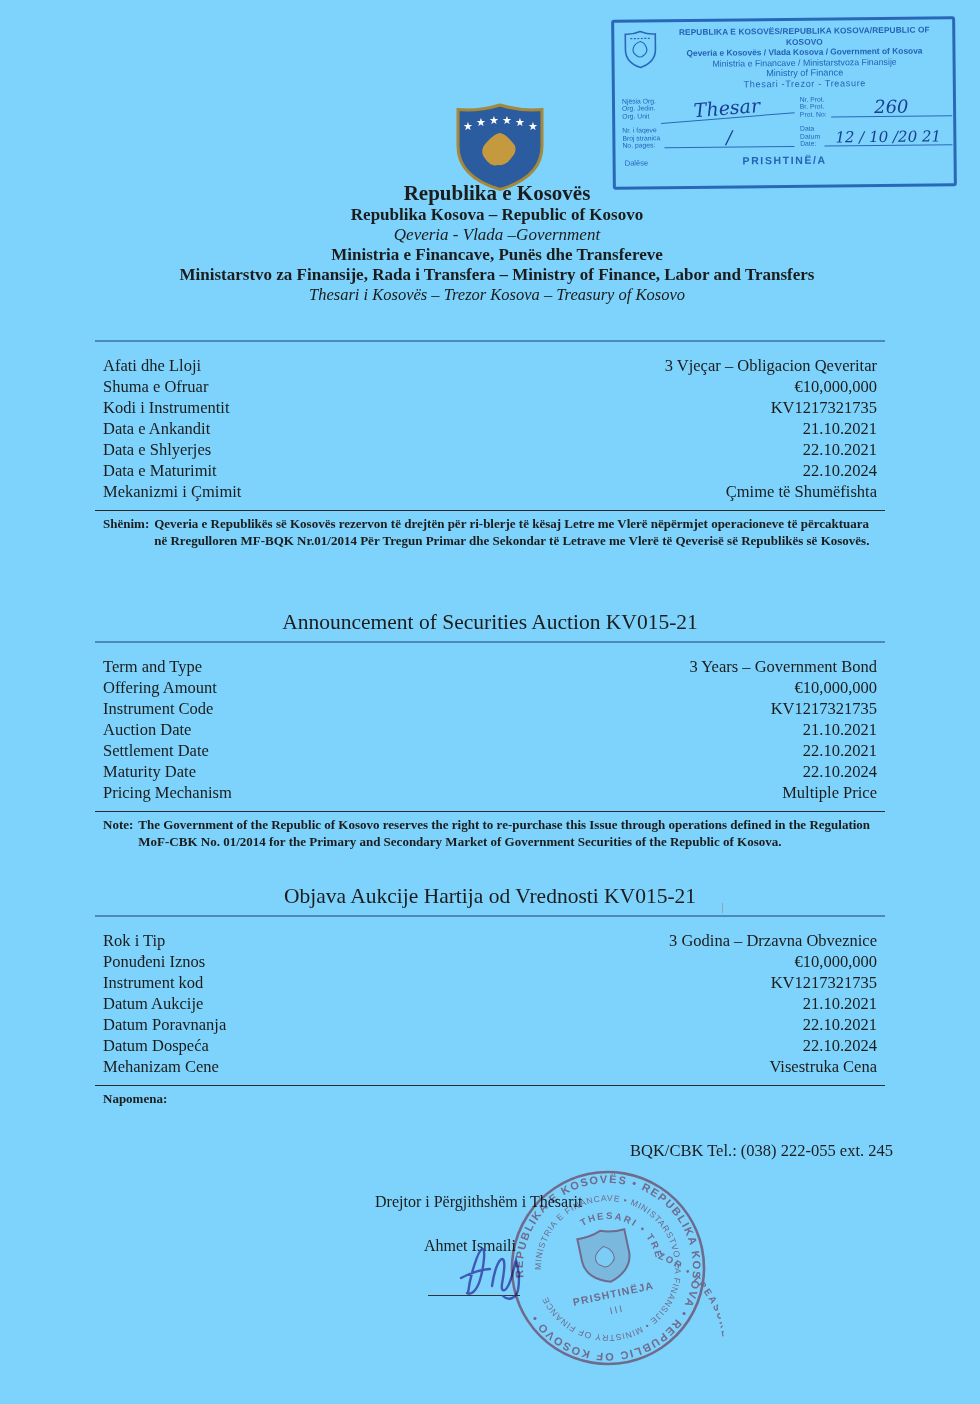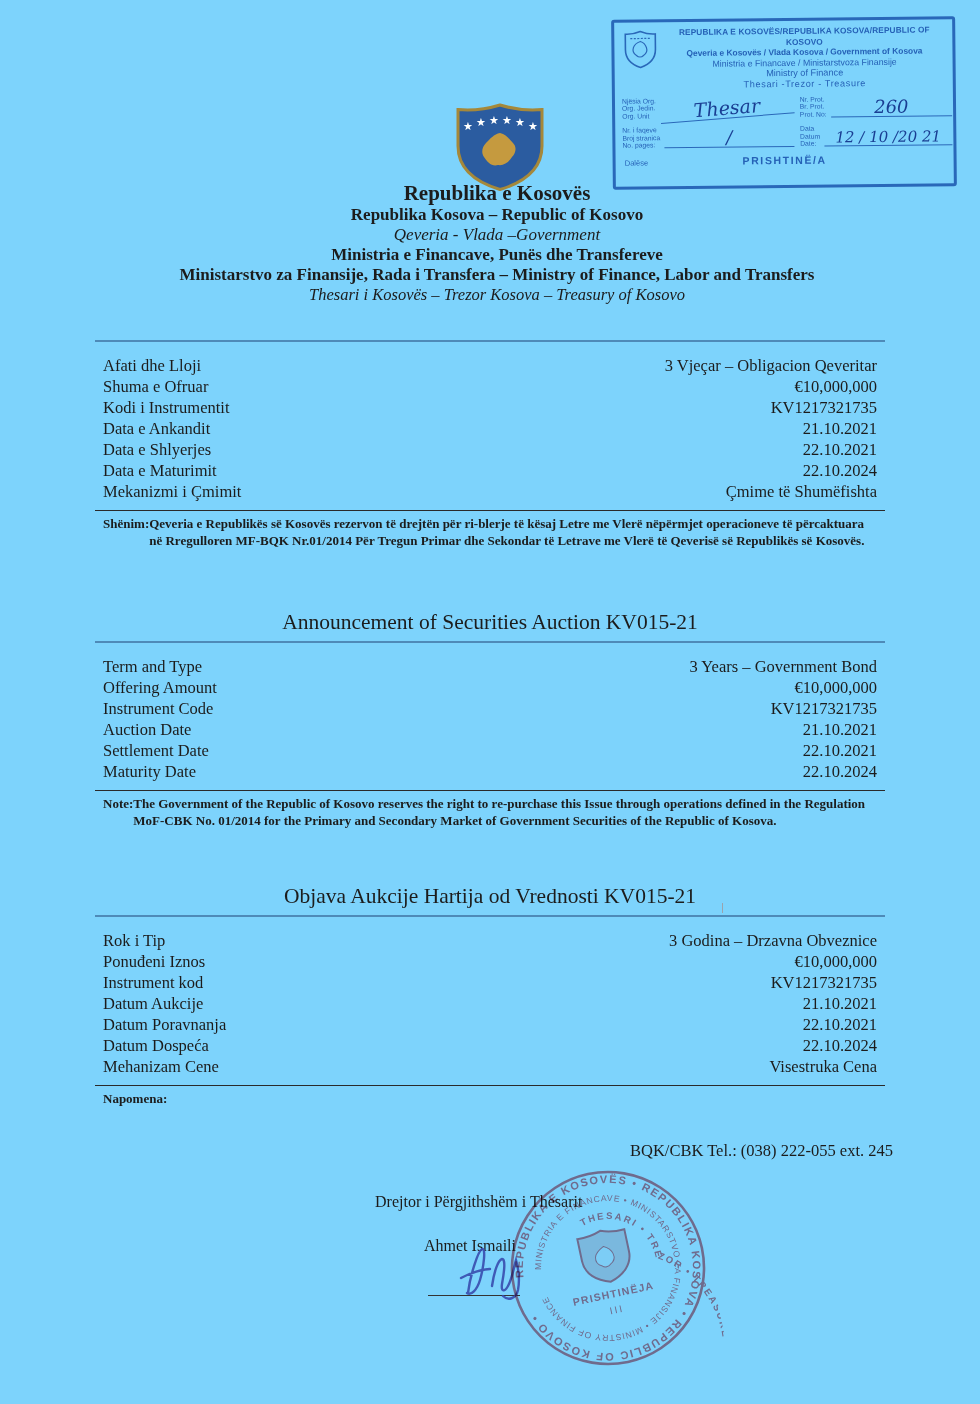--- a/index.html
+++ b/index.html
@@ -46,21 +46,21 @@
   
   .section { position:absolute; left:95px; width:790px; }
   .sec1 { top:336px; } .sec2 { top:607px; } .sec3 { top:881px; }
   .sec-title { text-align:center; font-size:21.5px; line-height:30px; }
   .rule-blue { border:none; border-top:2px solid #4e8ab8; margin-top:4px; }
   .sec-table { margin-top:13px; padding:0 8px 0 8px; }
   .sec-row { display:flex; justify-content:space-between; font-size:16.5px; line-height:21px; }
   .row-label { text-align:center; }
   .row-value { text-align:right; }
   .rule-dark { border:none; border-top:1.6px solid #2a2a2a; margin-top:8px; }
-  .note { display:flex; margin-top:4px; padding:0 8px; font-size:13px; font-weight:bold; line-height:17px; }
+  .note { display:flex; gap:5px; margin-top:4px; padding:0 8px; font-size:13px; font-weight:bold; line-height:17px; }
   .note-label { white-space:nowrap; }
 
   
   .contact { position:absolute; left:111px; top:1141px; width:790px; text-align:right;
              font-size:16.5px; padding-right:8px; }
   .sig-title { position:absolute; left:375px; top:1193px; font-size:16px; }
   .sig-name  { position:absolute; left:424px; top:1237px; font-size:16px; }
   .sig-line  { position:absolute; left:428px; top:1295px; width:92px; border-top:1.2px solid #333; }
   .sig-ink   { position:absolute; left:448px; top:1238px; width:92px; height:72px; }
   .seal { position:absolute; left:508px; top:1168px; width:200px; height:200px;
@@ -207,20 +207,24 @@
           <span class="row-label">Auction Date</span>
           <span class="row-value">21.10.2021</span>
         </div>
       <div class="sec-row">
           <span class="row-label">Settlement Date</span>
           <span class="row-value">22.10.2021</span>
         </div>
       <div class="sec-row">
           <span class="row-label">Maturity Date</span>
           <span class="row-value">22.10.2024</span>
+        </div>
+      <div class="sec-row">
+          <span class="row-label">Pricing Mechanism</span>
+          <span class="row-value">Multiple Price</span>
         </div>
     </div>
     <hr class="rule-dark">
     <p class="note">
       <span class="note-label">Note:</span>
       <span>The Government of the Republic of Kosovo reserves the right to re-purchase this Issue through operations defined in the Regulation MoF-CBK No. 01/2014 for the Primary and Secondary Market of Government Securities of the Republic of Kosova.</span>
     </p>
   </div>
 
   <div class="section sec3">

